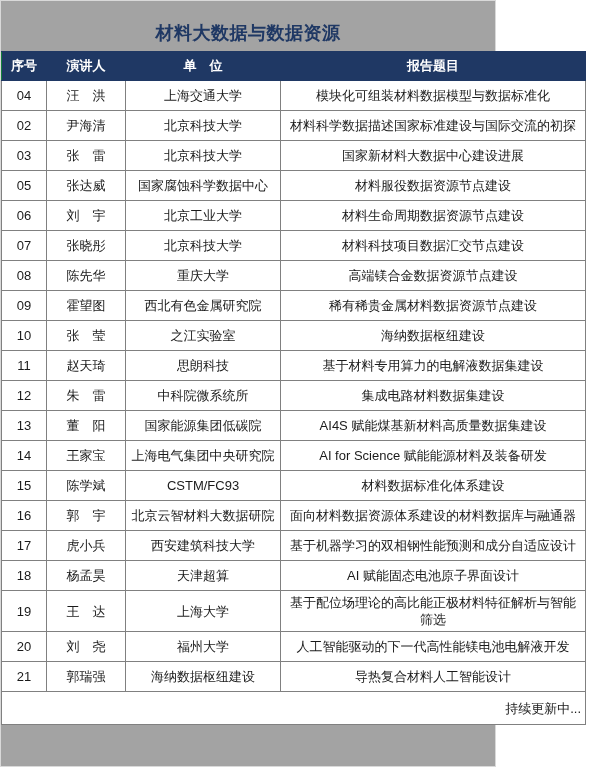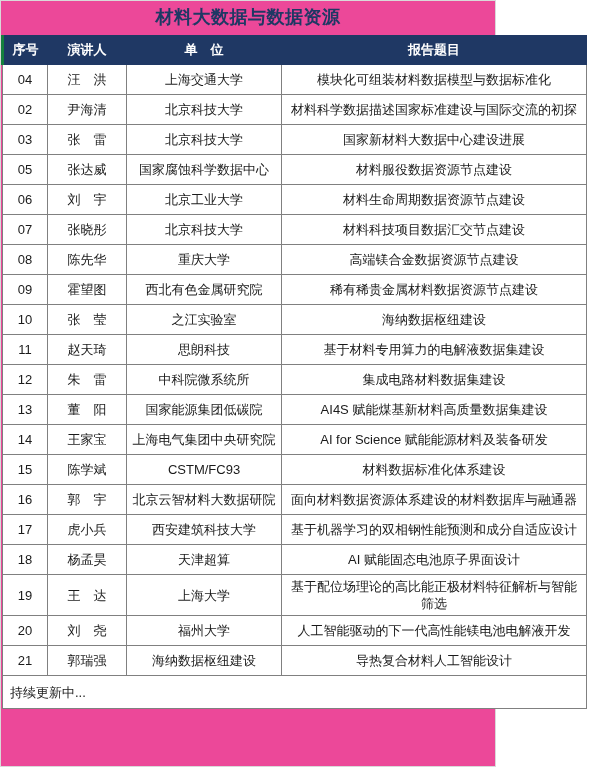--- a/index.html
+++ b/index.html
@@ -8,22 +8,22 @@
     width: 600px;
     height: 767px;
     font-family: "Liberation Sans", "DejaVu Sans", sans-serif;
     color: #1a1a1a;
     overflow: hidden;
   }
   .page {
     width: 496px;
     height: 767px;
     border: 1px solid #d9d9d9;
-    background: #ec4899;
-    padding-top: 4px;
+    background: #a3a3a3;
+    padding-top: 20px;
   }
   .title {
     text-align: center;
     font-size: 18px;
     font-weight: bold;
     color: #1f3864;
     letter-spacing: 0.5px;
     margin-bottom: 6px;
     line-height: 24px;
   }
@@ -43,32 +43,32 @@
     color: #ffffff;
     font-weight: bold;
     font-size: 13px;
     height: 29px;
     text-align: center;
     vertical-align: middle;
     border: 1px solid #1f3864;
     border-left: 1px solid #ffffff;
     padding: 0 2px;
   }
-  thead th:first-child { border-left: 3px solid #15803d; }
+  thead th:first-child { border-left: 1px solid #15803d; }
   tbody td {
     border: 1px solid #808080;
     height: 30px;
     text-align: center;
     vertical-align: middle;
     padding: 3px 4px;
     line-height: 17px;
     background: #ffffff;
   }
   tr.footer-row td {
-    text-align: left;
+    text-align: right;
     height: 33px;
     padding-left: 7px;
     margin-left: 32px;
   }
 </style>
 </head>
 <body>
 
 <div class="page">
   <div class="title">材料大数据与数据资源</div>

